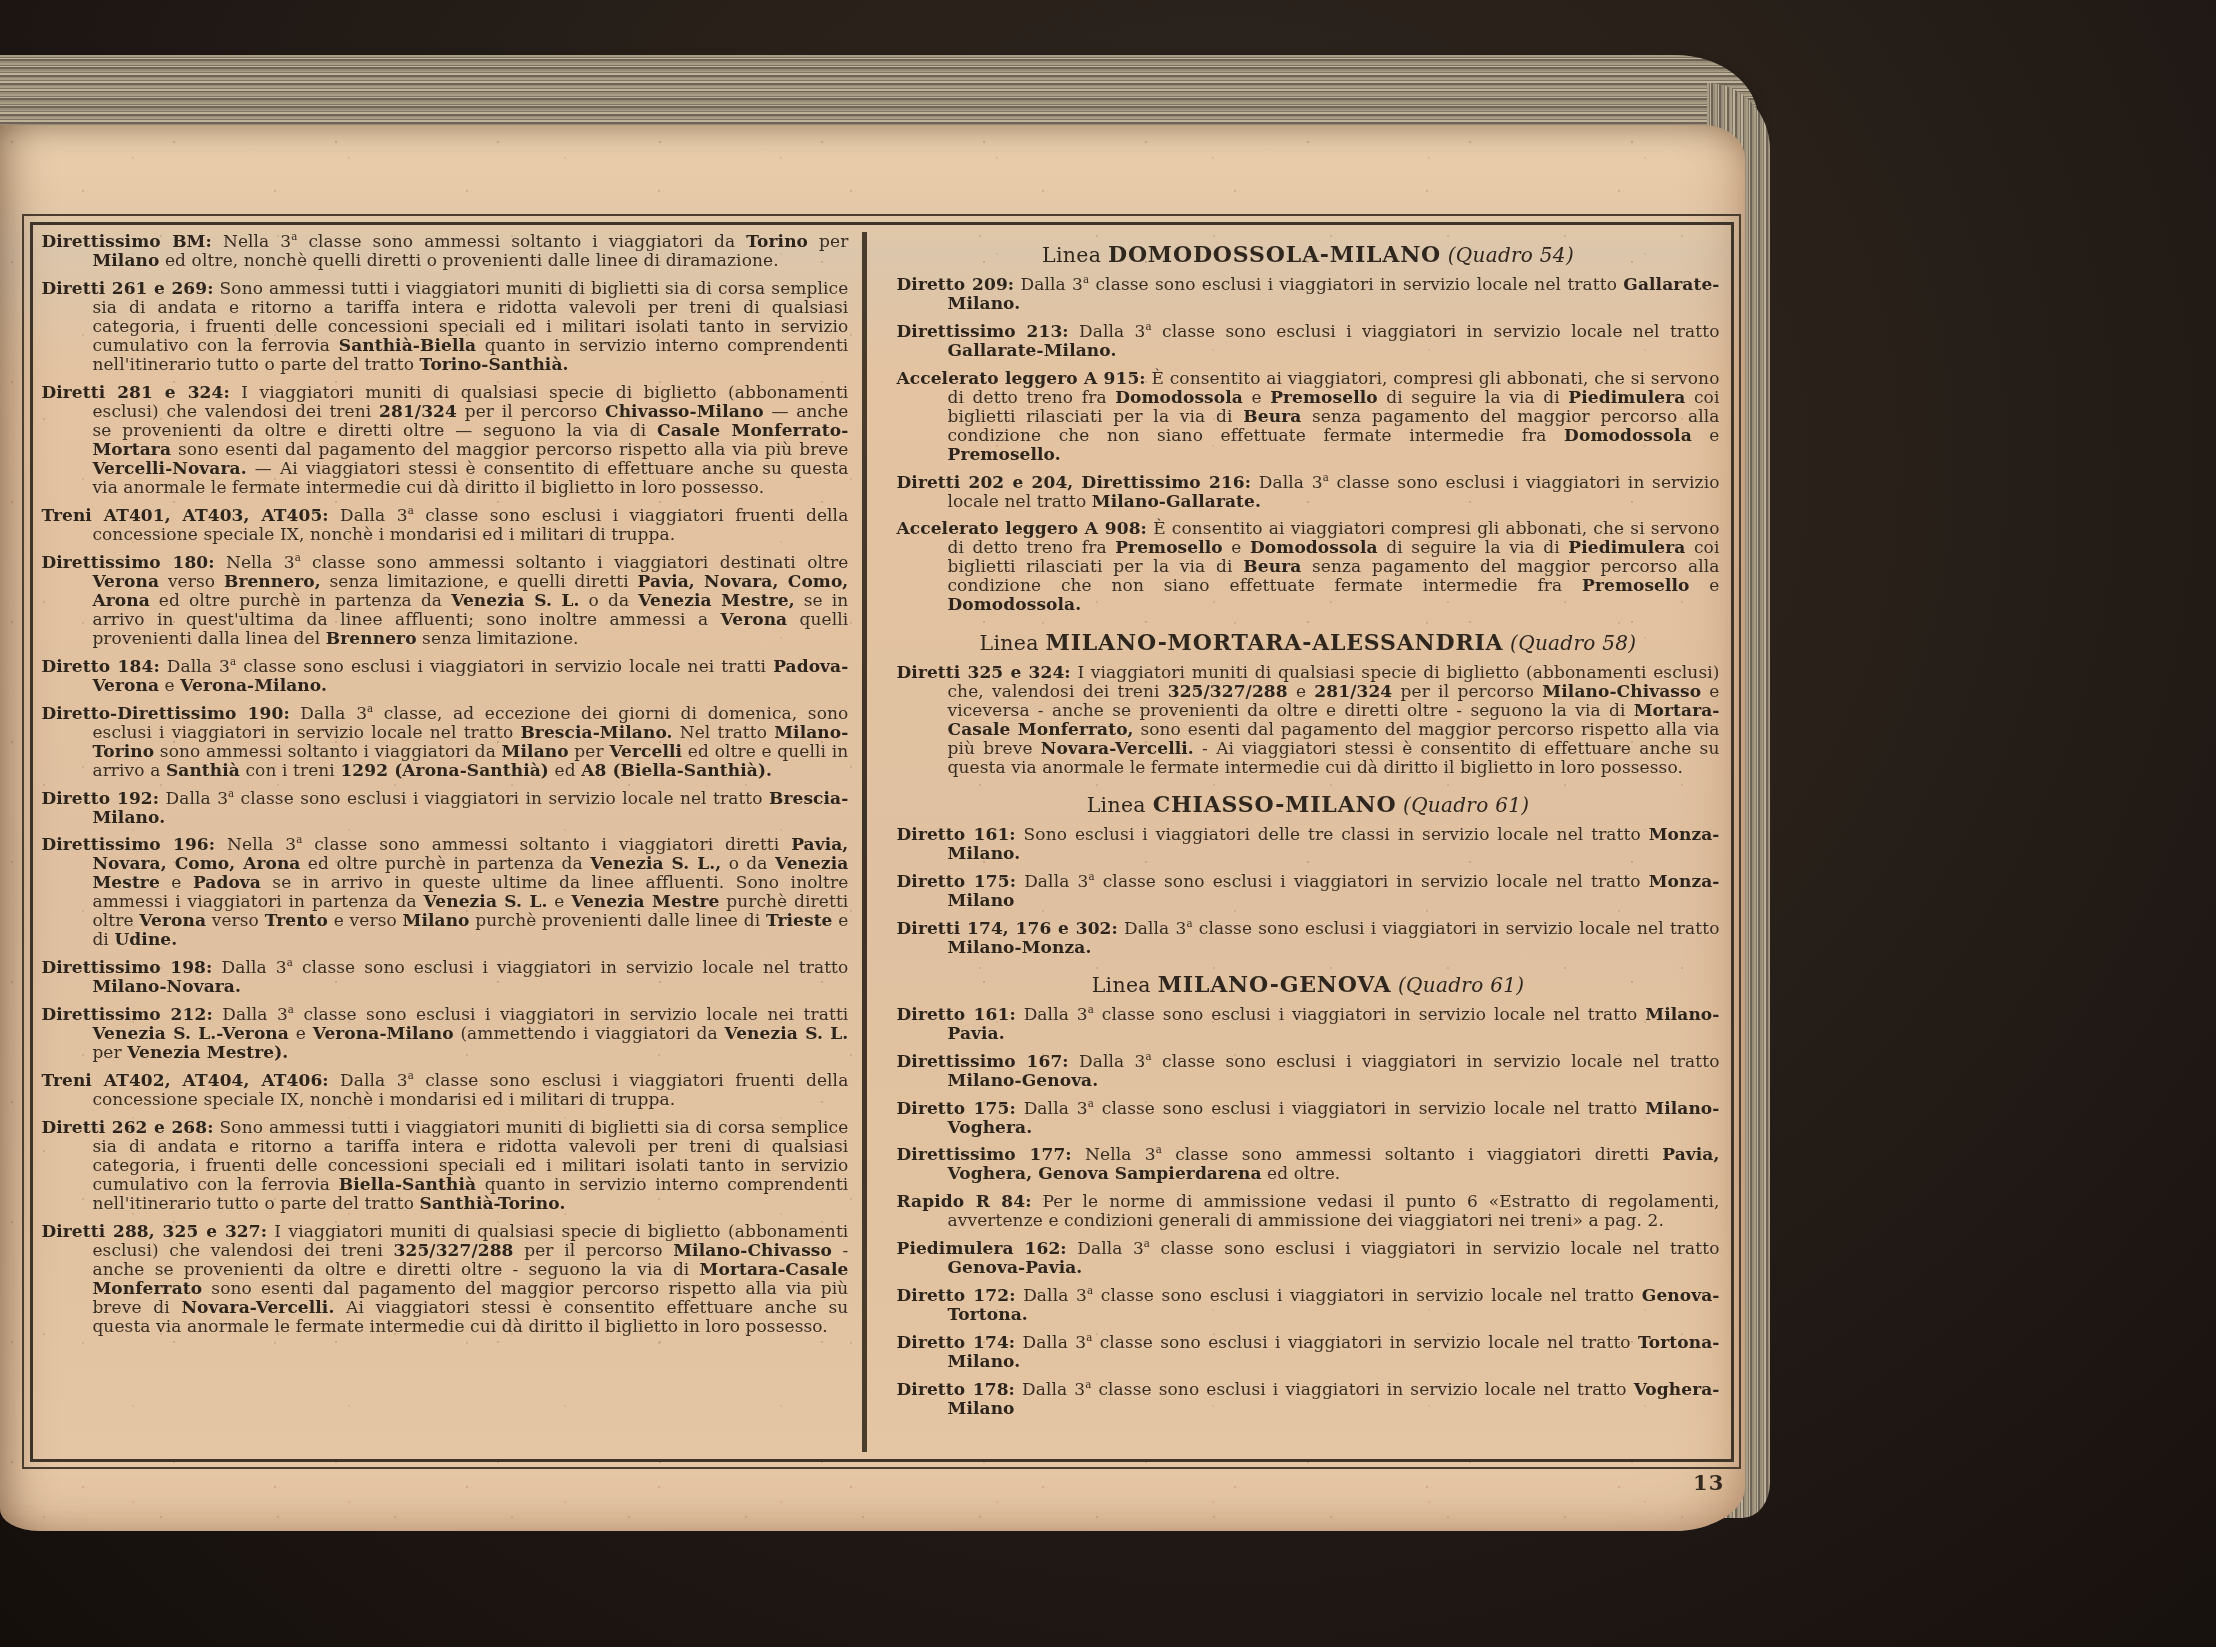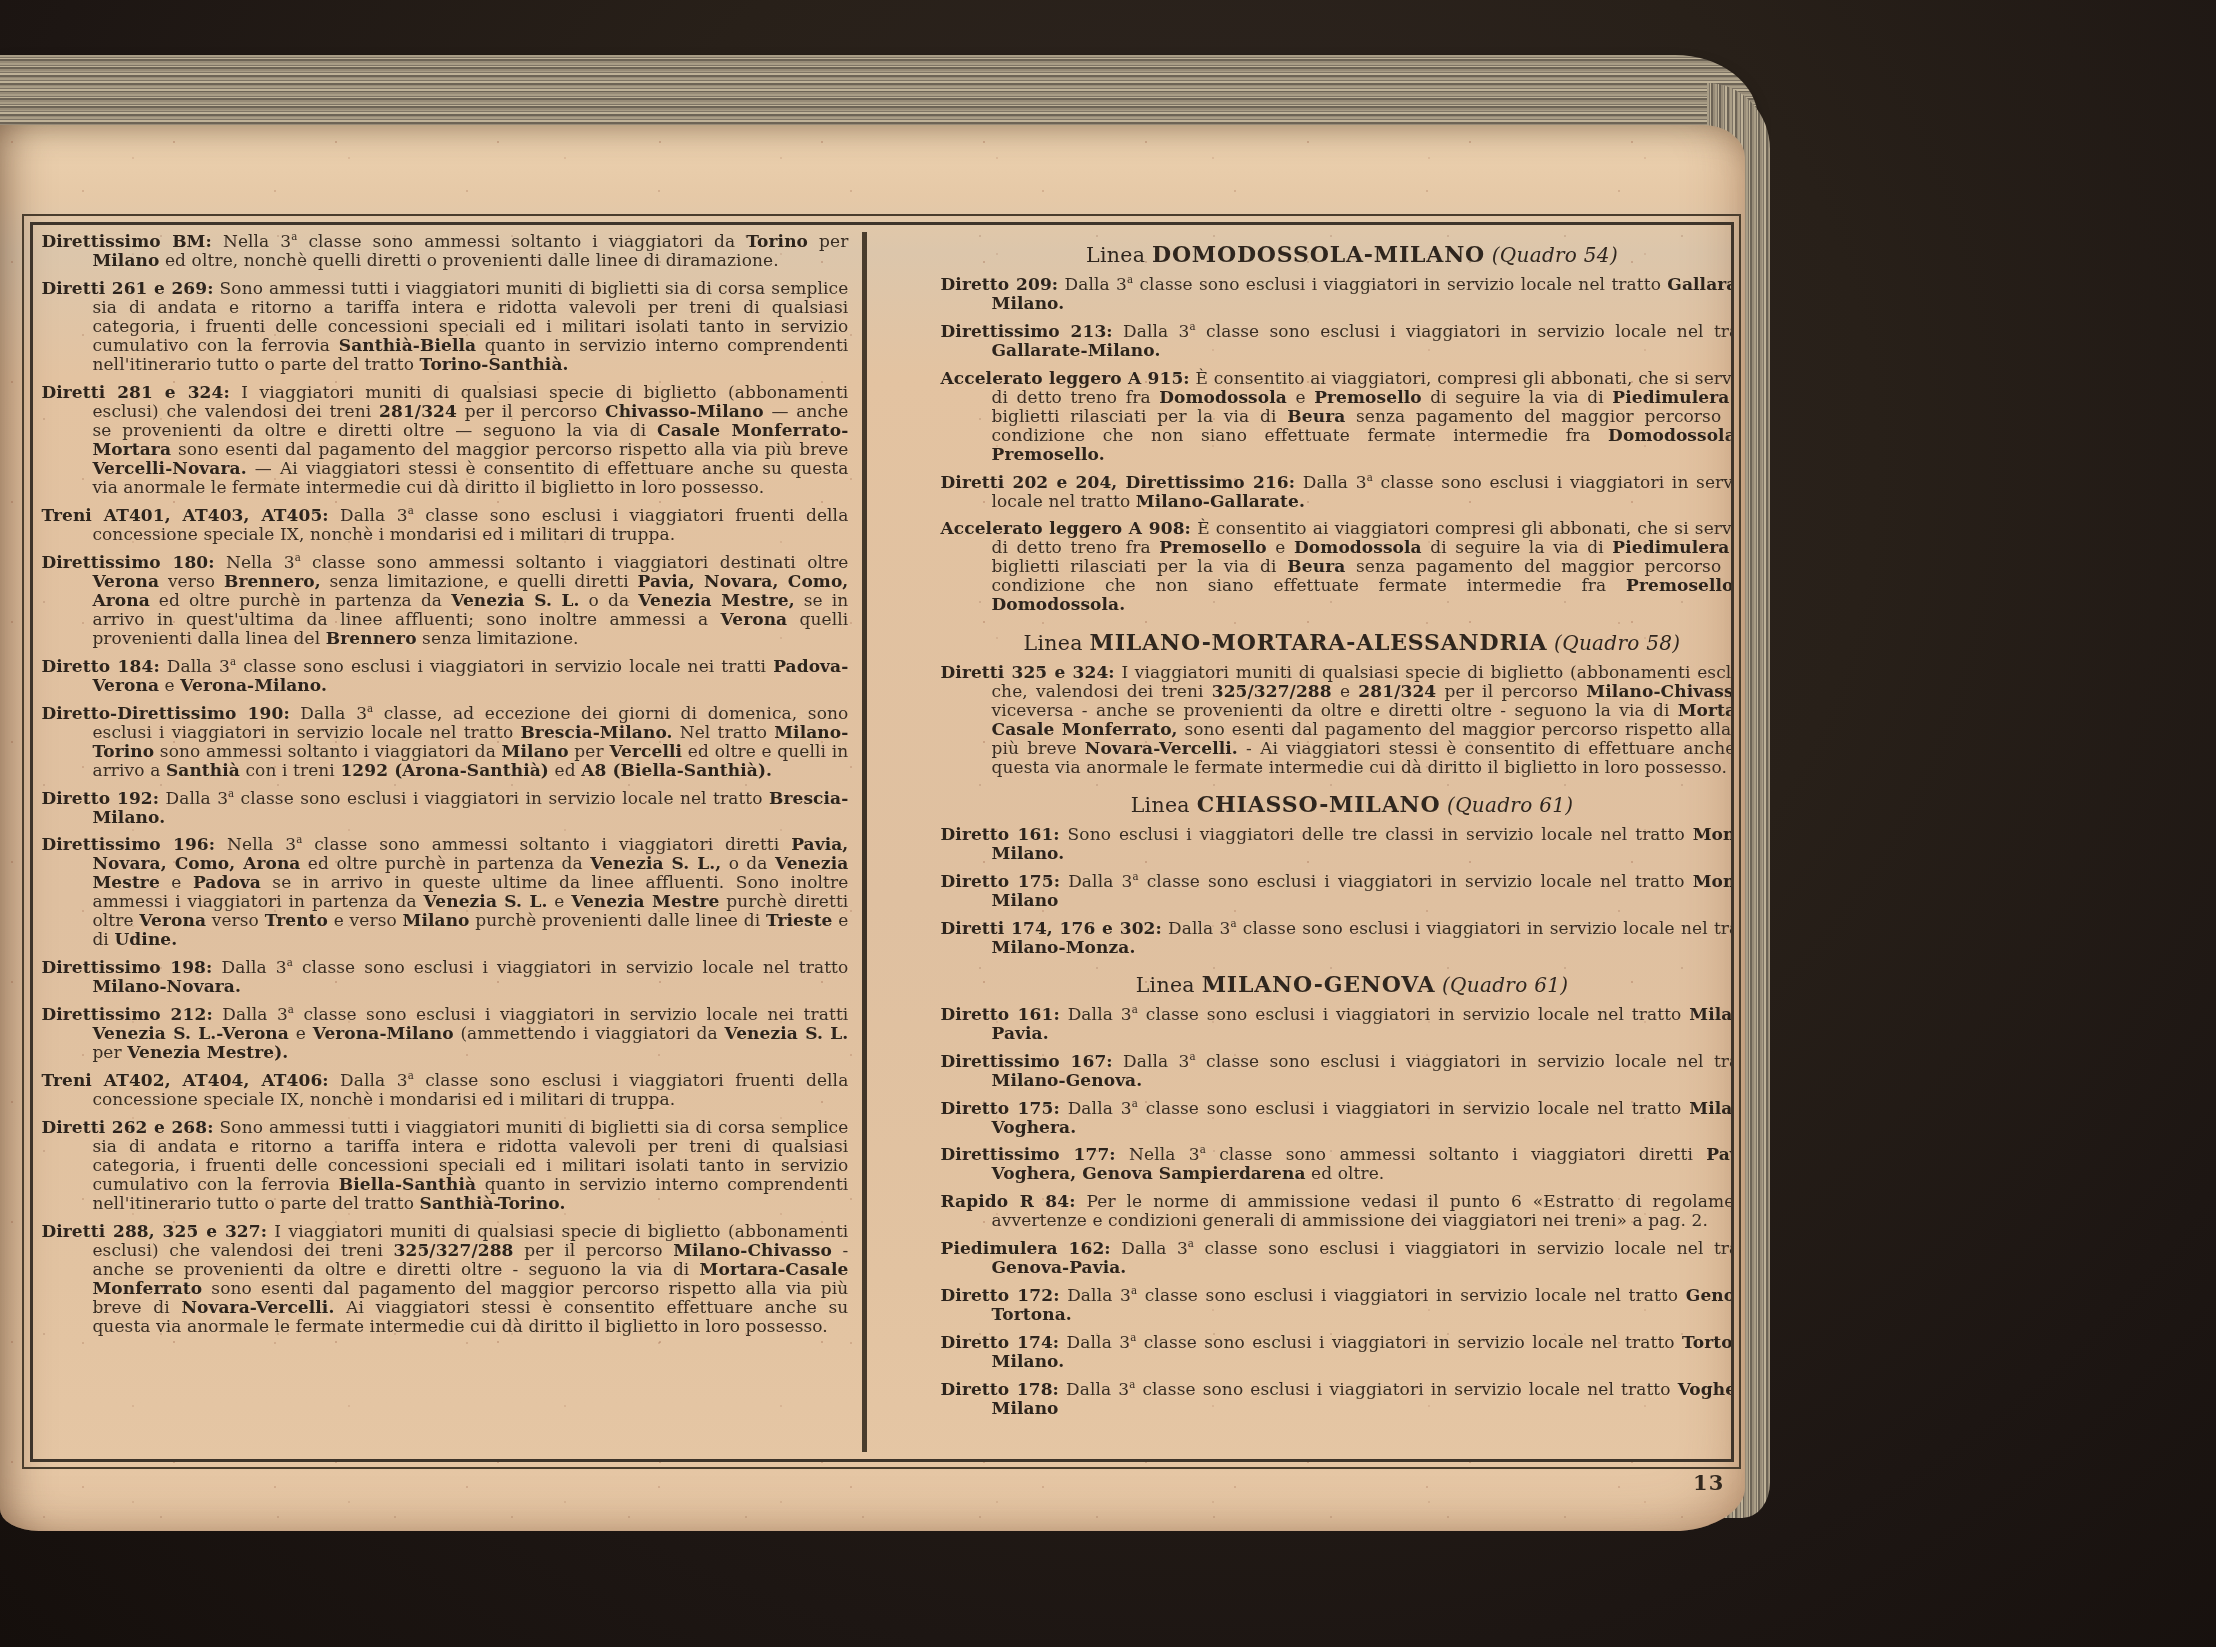--- a/index.html
+++ b/index.html
@@ -60,21 +60,21 @@
     position:absolute;left:5.5px;top:5.5px;right:5.5px;bottom:5.5px;
     border:3.9px solid #3e342a;overflow:hidden;
   }
   .divider{
     position:absolute;left:829px;top:7.8px;bottom:6.6px;width:5px;
     background:linear-gradient(180deg,#4a3d2d,#3c3226 55%,#4a3d2d);
   }
 
   .col{position:absolute;color:#382d23;}
   .col-left{left:8.9px;top:7.8px;width:807px;}
-  .col-right{left:908px;top:3.3px;width:823px;}
+  .col-right{left:864px;top:3.3px;width:823px;}
 
   .para{
     font-size:17px;line-height:19px;margin:0 0 8.9px 0;
     text-align:justify;padding-left:51px;text-indent:-51px;
     letter-spacing:0.1px;
   }
   .para b{color:#2d241c;}
   sup{font-size:60%;line-height:0;vertical-align:super;}
 
   .linea-head{

